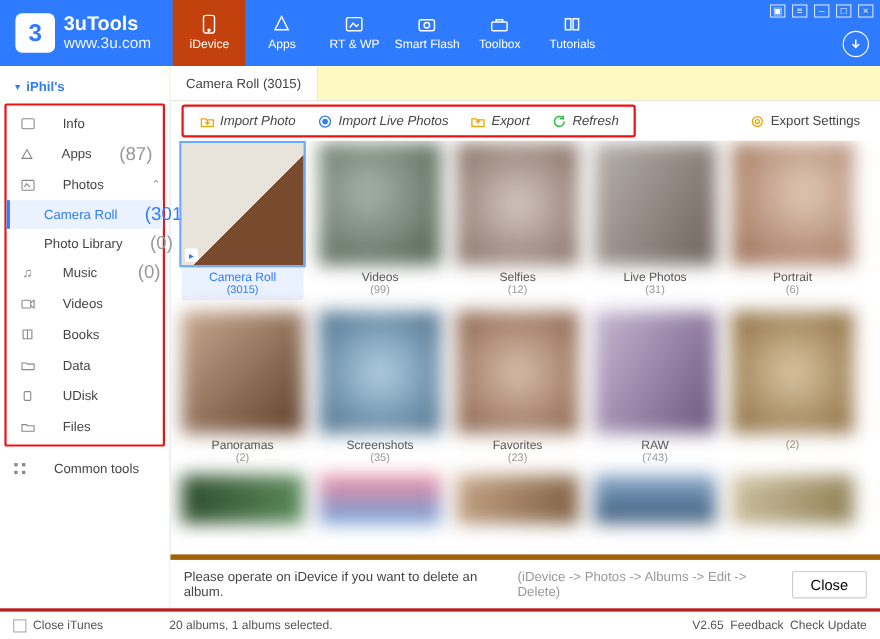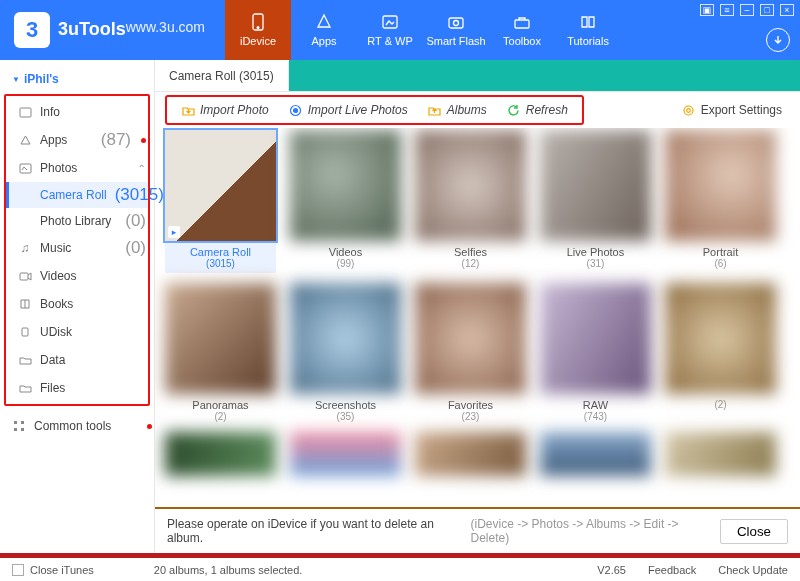--- a/index.html
+++ b/index.html
@@ -2,53 +2,53 @@
 <html><head>
 <meta charset="utf-8">
 <style>
 * { box-sizing: border-box; margin: 0; padding: 0; font-family: "Segoe UI", Arial, sans-serif; }
 body { width: 800px; height: 581px; overflow: hidden; background: #fff; font-size: 12px; color: #333; display: flex; flex-direction: column; }
 
 
 .header { height: 60px; background: #2f7bff; display: flex; align-items: stretch; color: #fff; position: relative; }
 .brand { display: flex; align-items: center; padding: 0 14px; gap: 8px; }
 .brand-logo { width: 36px; height: 36px; background: #fff; border-radius: 6px; display: flex; align-items: center; justify-content: center; color: #2f7bff; font-size: 22px; font-weight: 700; }
-.brand-text { display: flex; flex-direction: row; line-height: 1.1; }
+.brand-text { display: flex; flex-direction: column; line-height: 1.1; }
 .brand-title { font-size: 18px; font-weight: 600; }
 .brand-url { font-size: 14px; opacity: .9; }
 .navtabs { display: flex; align-items: stretch; margin-left: 6px; }
 .navtab { width: 66px; display: flex; flex-direction: column; align-items: center; justify-content: center; gap: 4px; font-size: 11px; cursor: pointer; }
 .navtab.active { background: #c2410c; }
 .navtab .nicon { width: 18px; height: 18px; display: flex; align-items: center; justify-content: center; }
 .winctrls { position: absolute; right: 6px; top: 4px; display: flex; gap: 6px; }
 .winbtn { width: 14px; height: 12px; border: 1px solid rgba(255,255,255,.8); font-size: 9px; display: flex; align-items: center; justify-content: center; cursor: pointer; }
 .dlbtn { position: absolute; right: 10px; top: 28px; width: 24px; height: 24px; border: 1.5px solid #fff; border-radius: 50%; display: flex; align-items: center; justify-content: center; cursor: pointer; }
 
 
 .body { flex: 1; display: flex; min-height: 0; }
 
 
 .sidebar { width: 155px; border-right: 1px solid #e6e6e6; display: flex; flex-direction: column; padding-top: 6px; }
 .side-head { color: #2f7bff; font-weight: 600; padding: 6px 12px; display: flex; align-items: center; gap: 4px; }
 .redbox1 { margin: 2px 4px; border: 2px solid #e11; border-radius: 2px; padding: 2px 0; }
-.srow { display: flex; align-items: center; height: 28px; padding: 0 2px 0 12px; gap: 8px; cursor: pointer; position: relative; }
+.srow { display: flex; align-items: center; height: 28px; padding: 0 2px 0 12px; gap: 25px; cursor: pointer; position: relative; }
 .srow .sicon { width: 14px; height: 14px; color: #7c7c7c; display: flex; align-items: center; justify-content: center; }
 .srow .slabel { flex: 1; color: #444; font-size: 12px; white-space: nowrap; }
 .srow .scount { color: #999; font-size: 17px; }
 .srow.sub { padding-left: 34px; font-size: 11px; height: 26px; }
 .srow.sub.sel { background: #eaf2ff; }
 .srow.sub.sel .slabel, .srow.sub.sel .scount { color: #2f7bff; }
 .srow.sub.sel::before { content:""; position:absolute; left:0; top:0; bottom:0; width:3px; background:#2f7bff; }
 .reddot { width: 5px; height: 5px; background: #e11; border-radius: 50%; display: inline-block; margin-left: 2px; }
 .chev { color: #999; font-size: 10px; }
 .srow.plain { margin-top: 4px; }
 
 
 .main { flex: 1; display: flex; flex-direction: column; min-width: 0; }
-.tabbar { height: 32px; border-bottom: 1px solid #e6e6e6; display: flex; align-items: stretch; background: #14b8a6; }
+.tabbar { height: 32px; border-bottom: 1px solid #e6e6e6; display: flex; align-items: stretch; background: #fef9c3; }
 .tab { padding: 0 14px; display: flex; align-items: center; border-right: 1px solid #e6e6e6; background: #fff; font-size: 12px; color: #444; border-top: 1px solid #fff; }
 .toolbar { display: flex; align-items: center; height: 36px; padding: 0 10px; gap: 4px; position: relative; }
 .redbox2 { display: flex; align-items: center; gap: 4px; border: 2px solid #e11; border-radius: 3px; padding: 3px 6px; font-style: italic; }
 .tbtn { display: flex; align-items: center; gap: 5px; padding: 3px 8px; font-size: 12px; color: #444; cursor: pointer; border-radius: 3px; }
 .tbtn .ticon { width: 14px; height: 14px; display: flex; align-items: center; justify-content: center; }
 .ic-import { color: #f0a500; } .ic-live { color: #2f7bff; } .ic-export { color: #f0a500; } .ic-refresh { color: #2fbf4d; } .ic-settings { color: #f0a500; }
 .spacer { flex: 1; }
 
 .gridwrap { flex: 1; overflow: auto; padding: 2px 10px 0 10px; }
 .albumrow { display: flex; gap: 14px; margin-bottom: 10px; }
@@ -56,30 +56,30 @@
 .thumb { width: 111px; height: 111px; background: #dcdcdc; position: relative; overflow: hidden; }
 .album.sel .thumb { outline: 2px solid #6fa8ff; outline-offset: 0; }
 .album.sel { background: #eaf2ff; border-radius: 2px; padding-bottom: 4px; }
 .blur { filter: blur(8px); }
 .aname { font-size: 11px; color: #555; margin-top: 5px; text-align: center; }
 .album.sel .aname, .album.sel .acount { color: #2f7bff; }
 .acount { font-size: 10px; color: #999; }
 .row3 .thumb { height: 44px; }
 .row3 .album { width: 111px; }
 
-.msgbar { display: flex; align-items: center; padding: 8px 12px; border-top: 2px solid #a16207; gap: 8px; background: #fff; }
+.msgbar { display: flex; align-items: center; padding: 8px 12px; border-top: 5px solid #a16207; gap: 8px; background: #fff; }
 .msgtext { color: #444; }
 .msghint { color: #999; }
 .closebtn { margin-left: auto; border: 1px solid #ccc; padding: 4px 16px; background: #fff; cursor: pointer; border-radius: 2px;}
 
 
-.footer { height: 28px; border-top: 5px solid #b91c1c; display: flex; align-items: center; padding: 0 12px; font-size: 11px; color: #555; }
+.footer { height: 28px; border-top: 3px solid #b91c1c; display: flex; align-items: center; padding: 0 12px; font-size: 11px; color: #555; }
 .footer .chk { width: 12px; height: 12px; border: 1px solid #aaa; margin-right: 6px; }
 .footer .fgap { flex: 1; }
-.footer .fitem { margin-left: 22px; cursor: pointer; }
+.footer .fitem { margin-left: 6px; cursor: pointer; }
 
 
 .t-cam { background: linear-gradient(135deg,#e8e4dc 55%, #7a4a2e 55%); }
 .t-a { background: radial-gradient(circle at 40% 40%, #a8b4a9, #5e6f5e 80%); }
 .t-b { background: radial-gradient(circle at 50% 50%, #d4c7bf, #8b756b 90%); }
 .t-c { background: linear-gradient(120deg,#b9b2ad,#6d625b); }
 .t-d { background: radial-gradient(circle at 60% 40%, #e2c9b8, #9a6c53); }
 .t-e { background: linear-gradient(135deg,#c9a98f,#5f3f2b); }
 .t-f { background: radial-gradient(circle at 50% 50%, #b0cfe6, #4a6d88); }
 .t-g { background: radial-gradient(circle at 50% 50%, #d9bdaa, #89614b); }
@@ -232,33 +232,33 @@
       <div class="srow">
         <span class="sicon">
             <svg width="12" height="12" viewBox="0 0 12 12" stroke="#888" fill="none">
               <path d="M2 2 H6 V10 H2 Z M6 2 H10 V10 H6"></path>
             </svg>
           </span>
         <span class="slabel">Books</span>
       </div>
       <div class="srow">
         <span class="sicon">
+            <svg width="13" height="11" viewBox="0 0 13 11" stroke="#888" fill="none">
+              <path d="M1 3 H5 L6 4 H12 V9 H1 Z"></path>
+            </svg>
+          </span>
+        <span class="slabel">Data</span>
+      </div>
+      <div class="srow">
+        <span class="sicon">
             <svg width="12" height="12" viewBox="0 0 12 12" stroke="#888" fill="none">
               <rect x="3" y="2" width="6" height="8" rx="1"></rect>
             </svg>
           </span>
         <span class="slabel">UDisk</span>
-      </div>
-      <div class="srow">
-        <span class="sicon">
-            <svg width="13" height="11" viewBox="0 0 13 11" stroke="#888" fill="none">
-              <path d="M1 3 H5 L6 4 H12 V9 H1 Z"></path>
-            </svg>
-          </span>
-        <span class="slabel">Data</span>
       </div>
       <div class="srow">
         <span class="sicon">
             <svg width="13" height="11" viewBox="0 0 13 11" stroke="#888" fill="none">
               <path d="M1 3 H5 L6 4 H12 V9 H1 Z"></path>
             </svg>
           </span>
         <span class="slabel">Files</span>
       </div>
     </div>
@@ -303,21 +303,21 @@
             </span>
           <span>Import Live Photos</span>
         </div>
         <div class="tbtn">
           <span class="ticon ic-export">
               <svg width="13" height="12" viewBox="0 0 13 12" stroke="currentColor" fill="none" stroke-width="1.2">
                 <path d="M1 4 H5 L6 5 H12 V11 H1 Z"></path>
                 <path d="M6.5 9 V5 M4.5 7 L6.5 5 L8.5 7"></path>
               </svg>
             </span>
-          <span>Albums</span>
+          <span>Export</span>
         </div>
         <div class="tbtn">
           <span class="ticon ic-refresh">
               <svg width="13" height="13" viewBox="0 0 13 13" stroke="currentColor" fill="none" stroke-width="1.4">
                 <path d="M11 6.5 A4.5 4.5 0 1 1 9.5 3"></path>
                 <path d="M10 1 L10 4 L7 4"></path>
               </svg>
             </span>
           <span>Refresh</span>
         </div>

